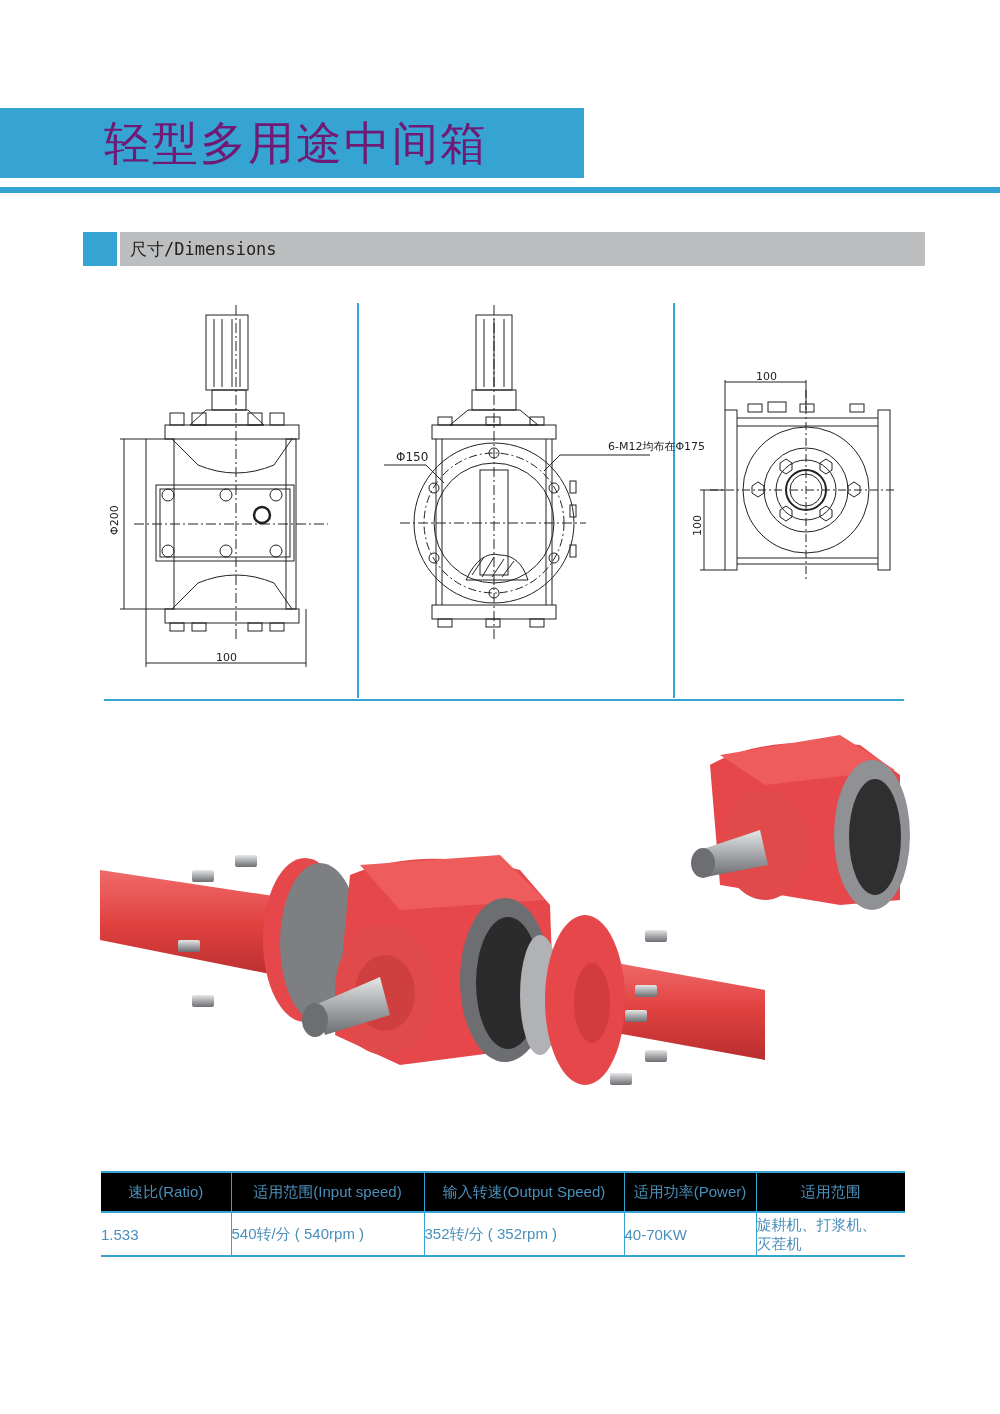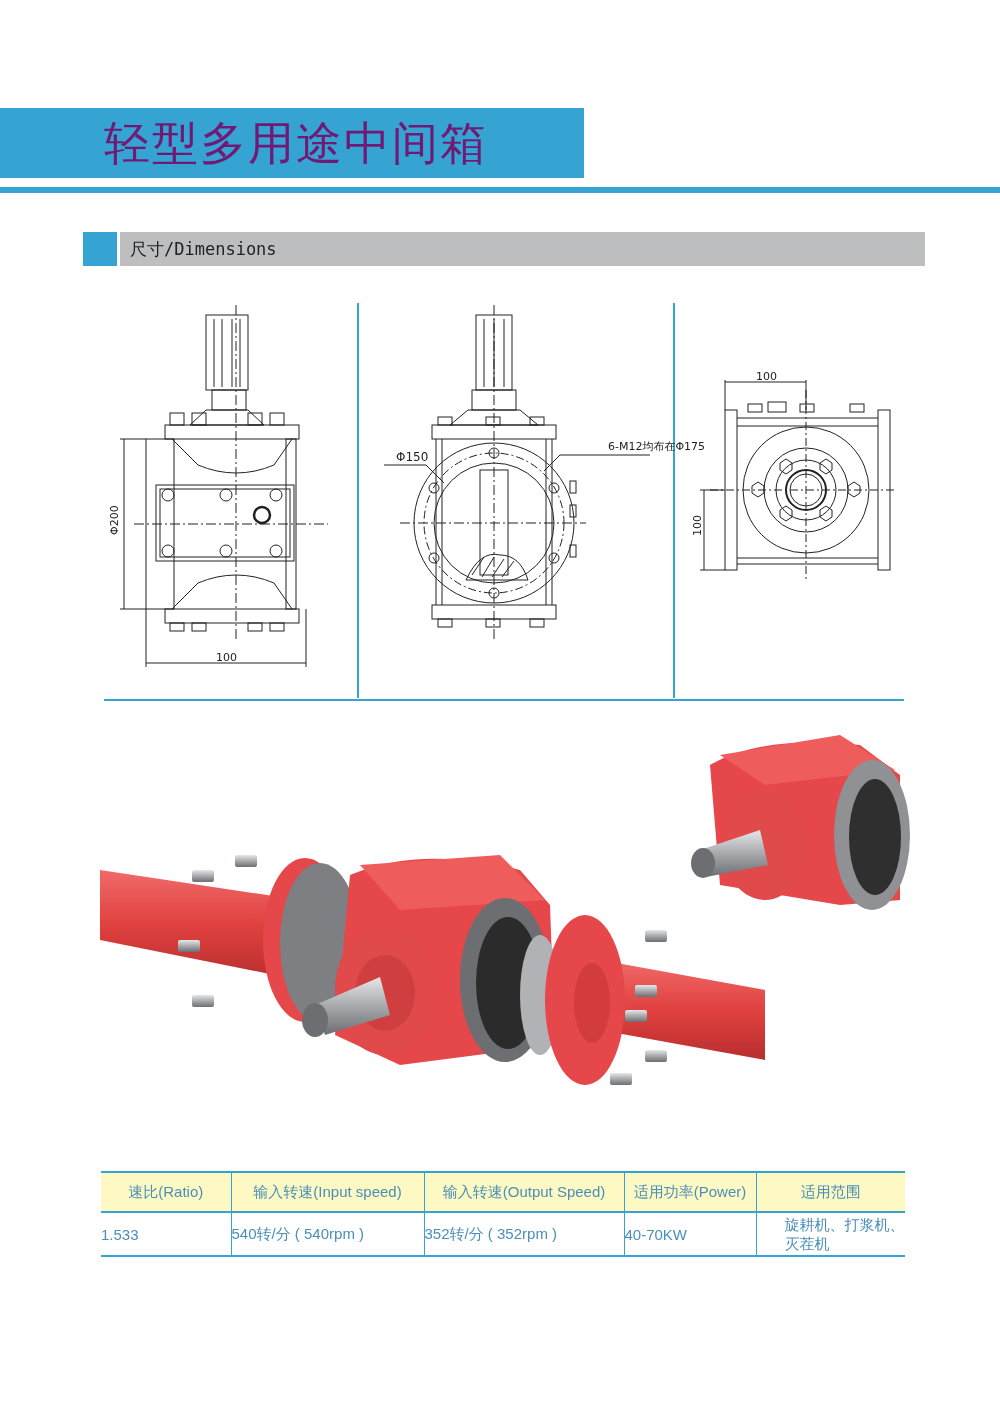--- a/index.html
+++ b/index.html
@@ -38,30 +38,30 @@
   .drawing { position: absolute; }
   .drawing svg { display: block; }
 
   .render { position: absolute; }
 
   .specs {
     position: absolute; left: 101px; top: 1171px; width: 804px;
     border-collapse: collapse; font-family: "Liberation Sans", sans-serif;
   }
   .specs th {
-    background: #fef9c3; color: #4a8fba; font-weight: normal; font-size: 15px;
+    background: #000000; color: #4a8fba; font-weight: normal; font-size: 15px;
     height: 40px; border-top: 2px solid #36a4d2; border-bottom: 2px solid #36a4d2;
     border-left: 1px solid #36a4d2;
   }
   .specs td {
     color: #4a8fba; font-size: 15px; height: 44px; text-align: left;
     border-bottom: 2px solid #36a4d2; border-left: 1px solid #36a4d2;
   }
   .specs th:first-child, .specs td:first-child { border-left: none; }
-  .specs td.app { text-align: left; padding-left: 28px; line-height: 19px; }
+  .specs td.app { text-align: left; padding-left: 0; line-height: 19px; }
 </style>
 </head>
 <body>
 
 <div class="title-bar"></div>
 <div class="title-text">轻型多用途中间箱</div>
 <div class="title-rule"></div>
 
 <div class="section-square"></div>
 <div class="section-bar"></div>
@@ -264,21 +264,21 @@
     <ellipse cx="665" cy="130" rx="42" ry="55" fill="#e04a4a"></ellipse>
     <path d="M600 135 L660 115 L668 150 L606 162 Z" fill="url(#steel)"></path>
     <ellipse cx="603" cy="148" rx="12" ry="15" fill="#6d6e71"></ellipse>
   </svg>
 </div>
 
 <table class="specs">
   <thead>
     <tr>
       <th style="width:130px;">速比(Ratio)</th>
-      <th style="width:193px;">输入转速(Input speed)</th>
+      <th style="width:193px;">适用范围(Input speed)</th>
       <th style="width:200px;">输入转速(Output Speed)</th>
       <th style="width:132px;">适用功率(Power)</th>
       <th style="width:149px;margin-left:44px;">适用范围</th>
     </tr>
   </thead>
   <tbody>
     <tr>
       <td>1.533</td>
       <td>540转/分 ( 540rpm )</td>
       <td>352转/分 ( 352rpm )</td>

